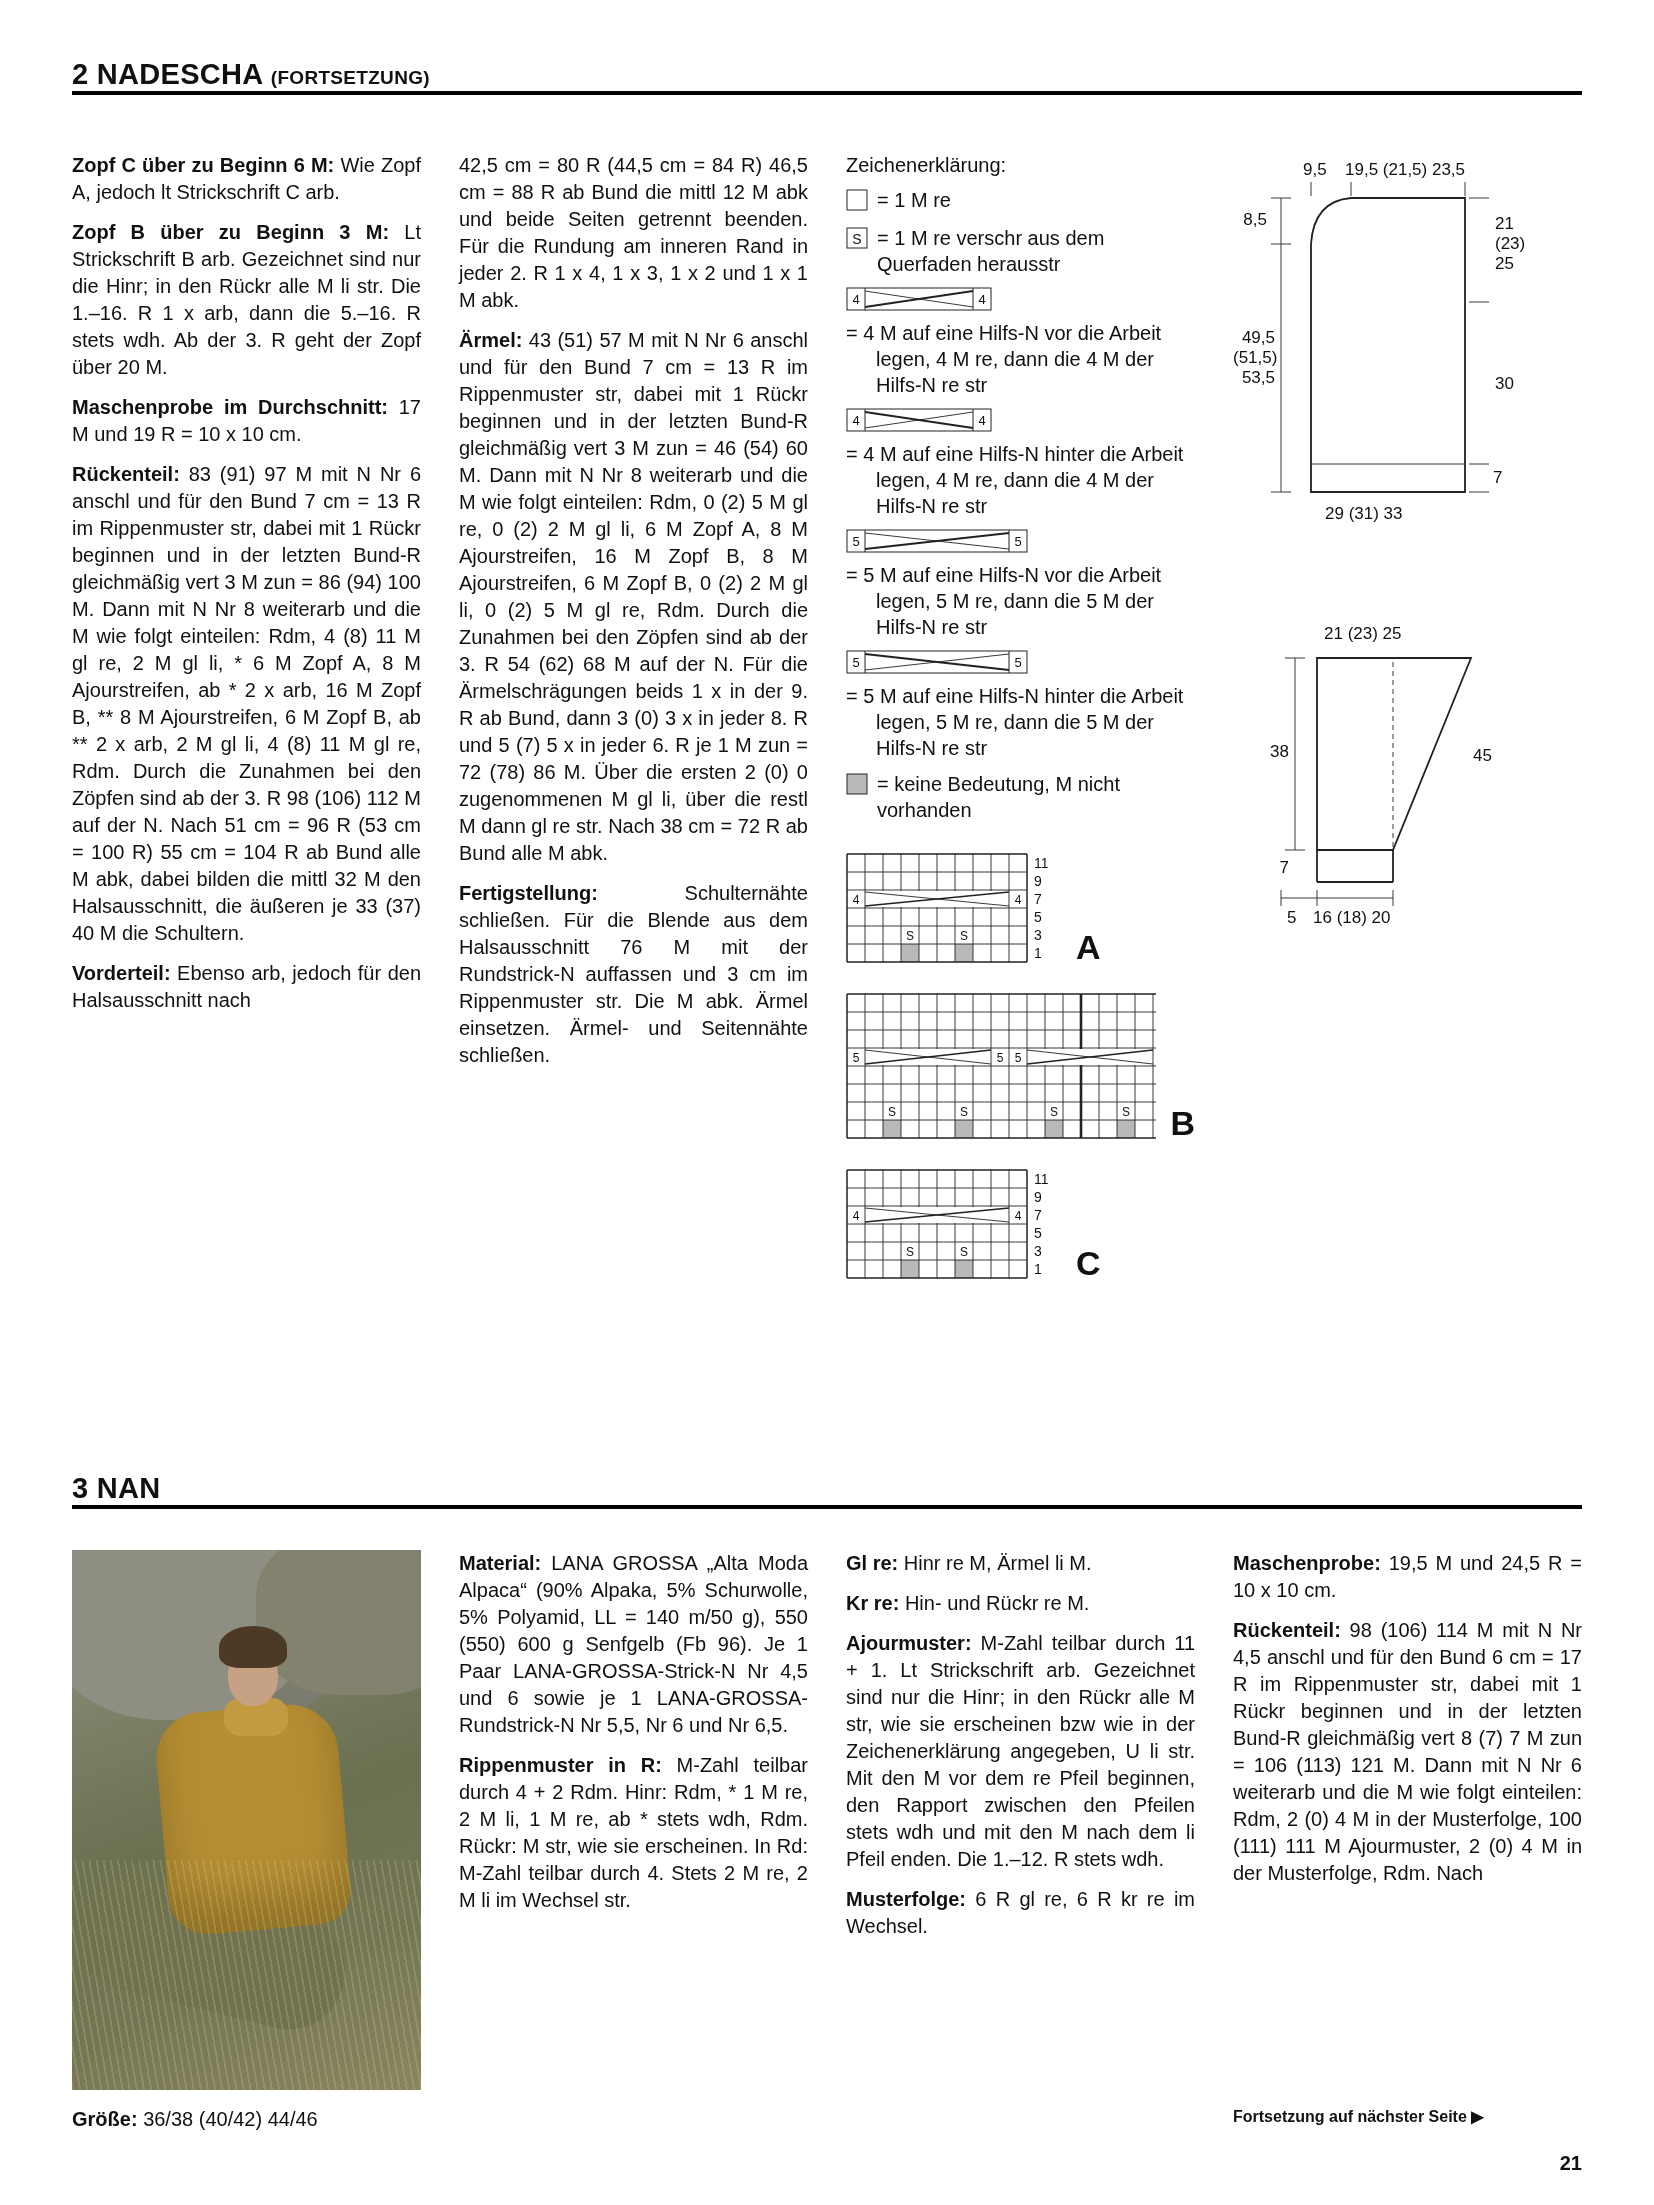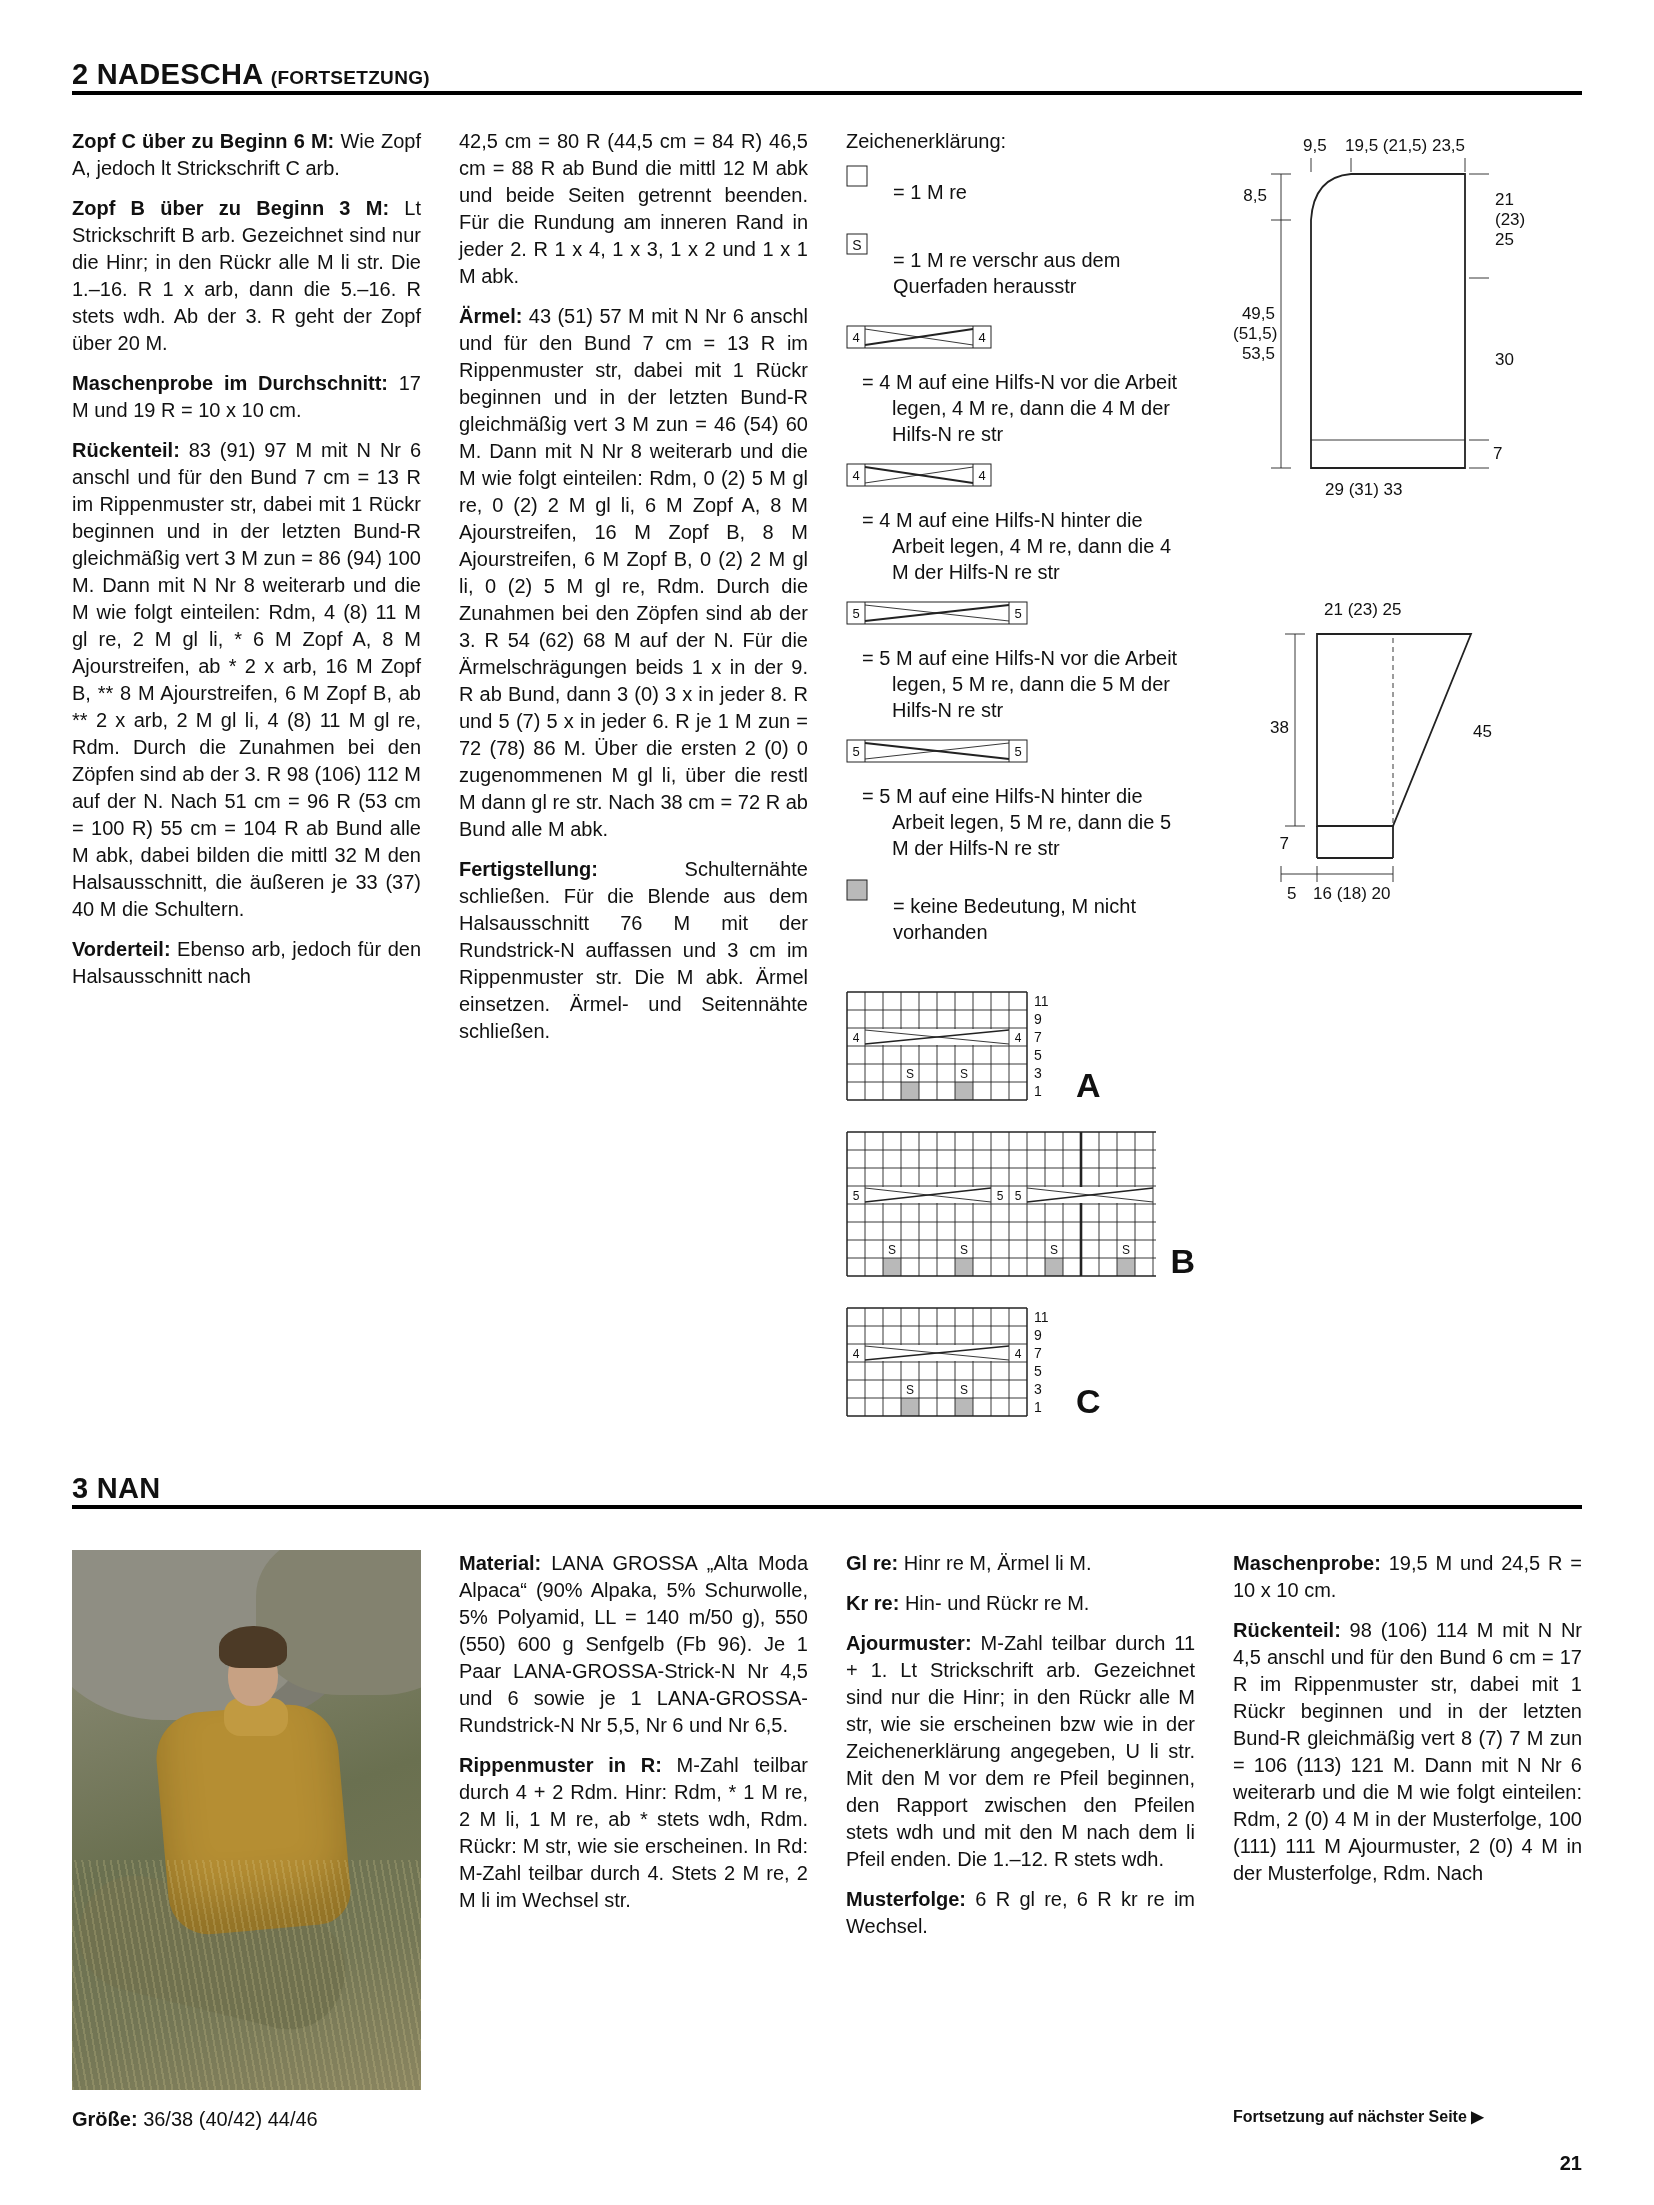--- a/index.html
+++ b/index.html
@@ -10,21 +10,21 @@
   .sec-header .suffix{font-size:19px}
   .cols{position:absolute;left:72px;width:1510px;display:flex;gap:38px;align-items:flex-start}
   .col{width:349px;flex:0 0 349px}
   .para{margin:0 0 13px 0;font-size:20px;line-height:27px;text-align:justify;
         hyphens:auto;-webkit-hyphens:auto}
   .lead{font-weight:bold}
   
   .legend-title{margin:0 0 8px 0;font-size:20px;line-height:27px;font-weight:normal}
   .legend-item{display:flex;gap:9px;align-items:flex-start;margin-bottom:10px}
   .legend-item .sym{flex:0 0 auto;margin-top:2px}
-  .legend-item p{margin:16px;font-size:20px;line-height:26px;text-align:left}
+  .legend-item p{margin:0;font-size:20px;line-height:26px;text-align:left}
   .legend-item.wide{display:block}
   .legend-item.wide .sym{display:block;margin-bottom:5px}
   .legend-item.wide p{padding-left:30px;text-indent:-30px}
   
   #charts{margin-top:30px}
   .chart{display:flex;align-items:flex-end;margin-top:30px}
   .chart-letter{font-size:34px;font-weight:bold;line-height:.9;margin-left:14px}
   svg text{font-family:"Liberation Sans",sans-serif}
   
   .schematic{position:relative;width:349px}
@@ -51,21 +51,21 @@
   #page-num{position:absolute;right:72px;top:2152px;font-size:20px;font-weight:bold}
 </style>
 </head>
 <body>
 
 <div class="sec-header" id="s1-header" style="top:58px">
   <h2><span>2 NADESCHA</span>
   <span class="suffix">(FORTSETZUNG)</span></h2>
 </div>
 
-<div class="cols" id="s1-cols" style="top:128px">
+<div class="cols" id="s1-cols" style="top:152px">
 
   <div class="col">
 
   <p class="para"><b class="lead">Zopf C über zu Beginn 6 M: </b><span>Wie Zopf A, jedoch lt Strickschrift C arb.</span></p>
       <p class="para"><b class="lead">Zopf B über zu Beginn 3 M: </b><span>Lt Strickschrift B arb. Gezeichnet sind nur die Hinr; in den Rückr alle M li str. Die 1.–16. R 1 x arb, dann die 5.–16. R stets wdh. Ab der 3. R geht der Zopf über 20 M.</span></p>
       <p class="para"><b class="lead">Maschenprobe im Durchschnitt: </b><span>17 M und 19 R = 10 x 10 cm.</span></p>
       <p class="para"><b class="lead">Rückenteil: </b><span>83 (91) 97 M mit N Nr 6 anschl und für den Bund 7 cm = 13 R im Rippenmuster str, dabei mit 1 Rückr beginnen und in der letzten Bund-R gleichmäßig vert 3 M zun = 86 (94) 100 M. Dann mit N Nr 8 weiterarb und die M wie folgt einteilen: Rdm, 4 (8) 11 M gl re, 2 M gl li, * 6 M Zopf A, 8 M Ajourstreifen, ab * 2 x arb, 16 M Zopf B, ** 8 M Ajourstreifen, 6 M Zopf B, ab ** 2 x arb, 2 M gl li, 4 (8) 11 M gl re, Rdm. Durch die Zunahmen bei den Zöpfen sind ab der 3. R 98 (106) 112 M auf der N. Nach 51 cm = 96 R (53 cm = 100 R) 55 cm = 104 R ab Bund alle M abk, dabei bilden die mittl 32 M den Halsausschnitt, die äußeren je 33 (37) 40 M die Schultern.</span></p>
       <p class="para"><b class="lead">Vorderteil: </b><span>Ebenso arb, jedoch für den Halsausschnitt nach</span></p>
     </div>
 

